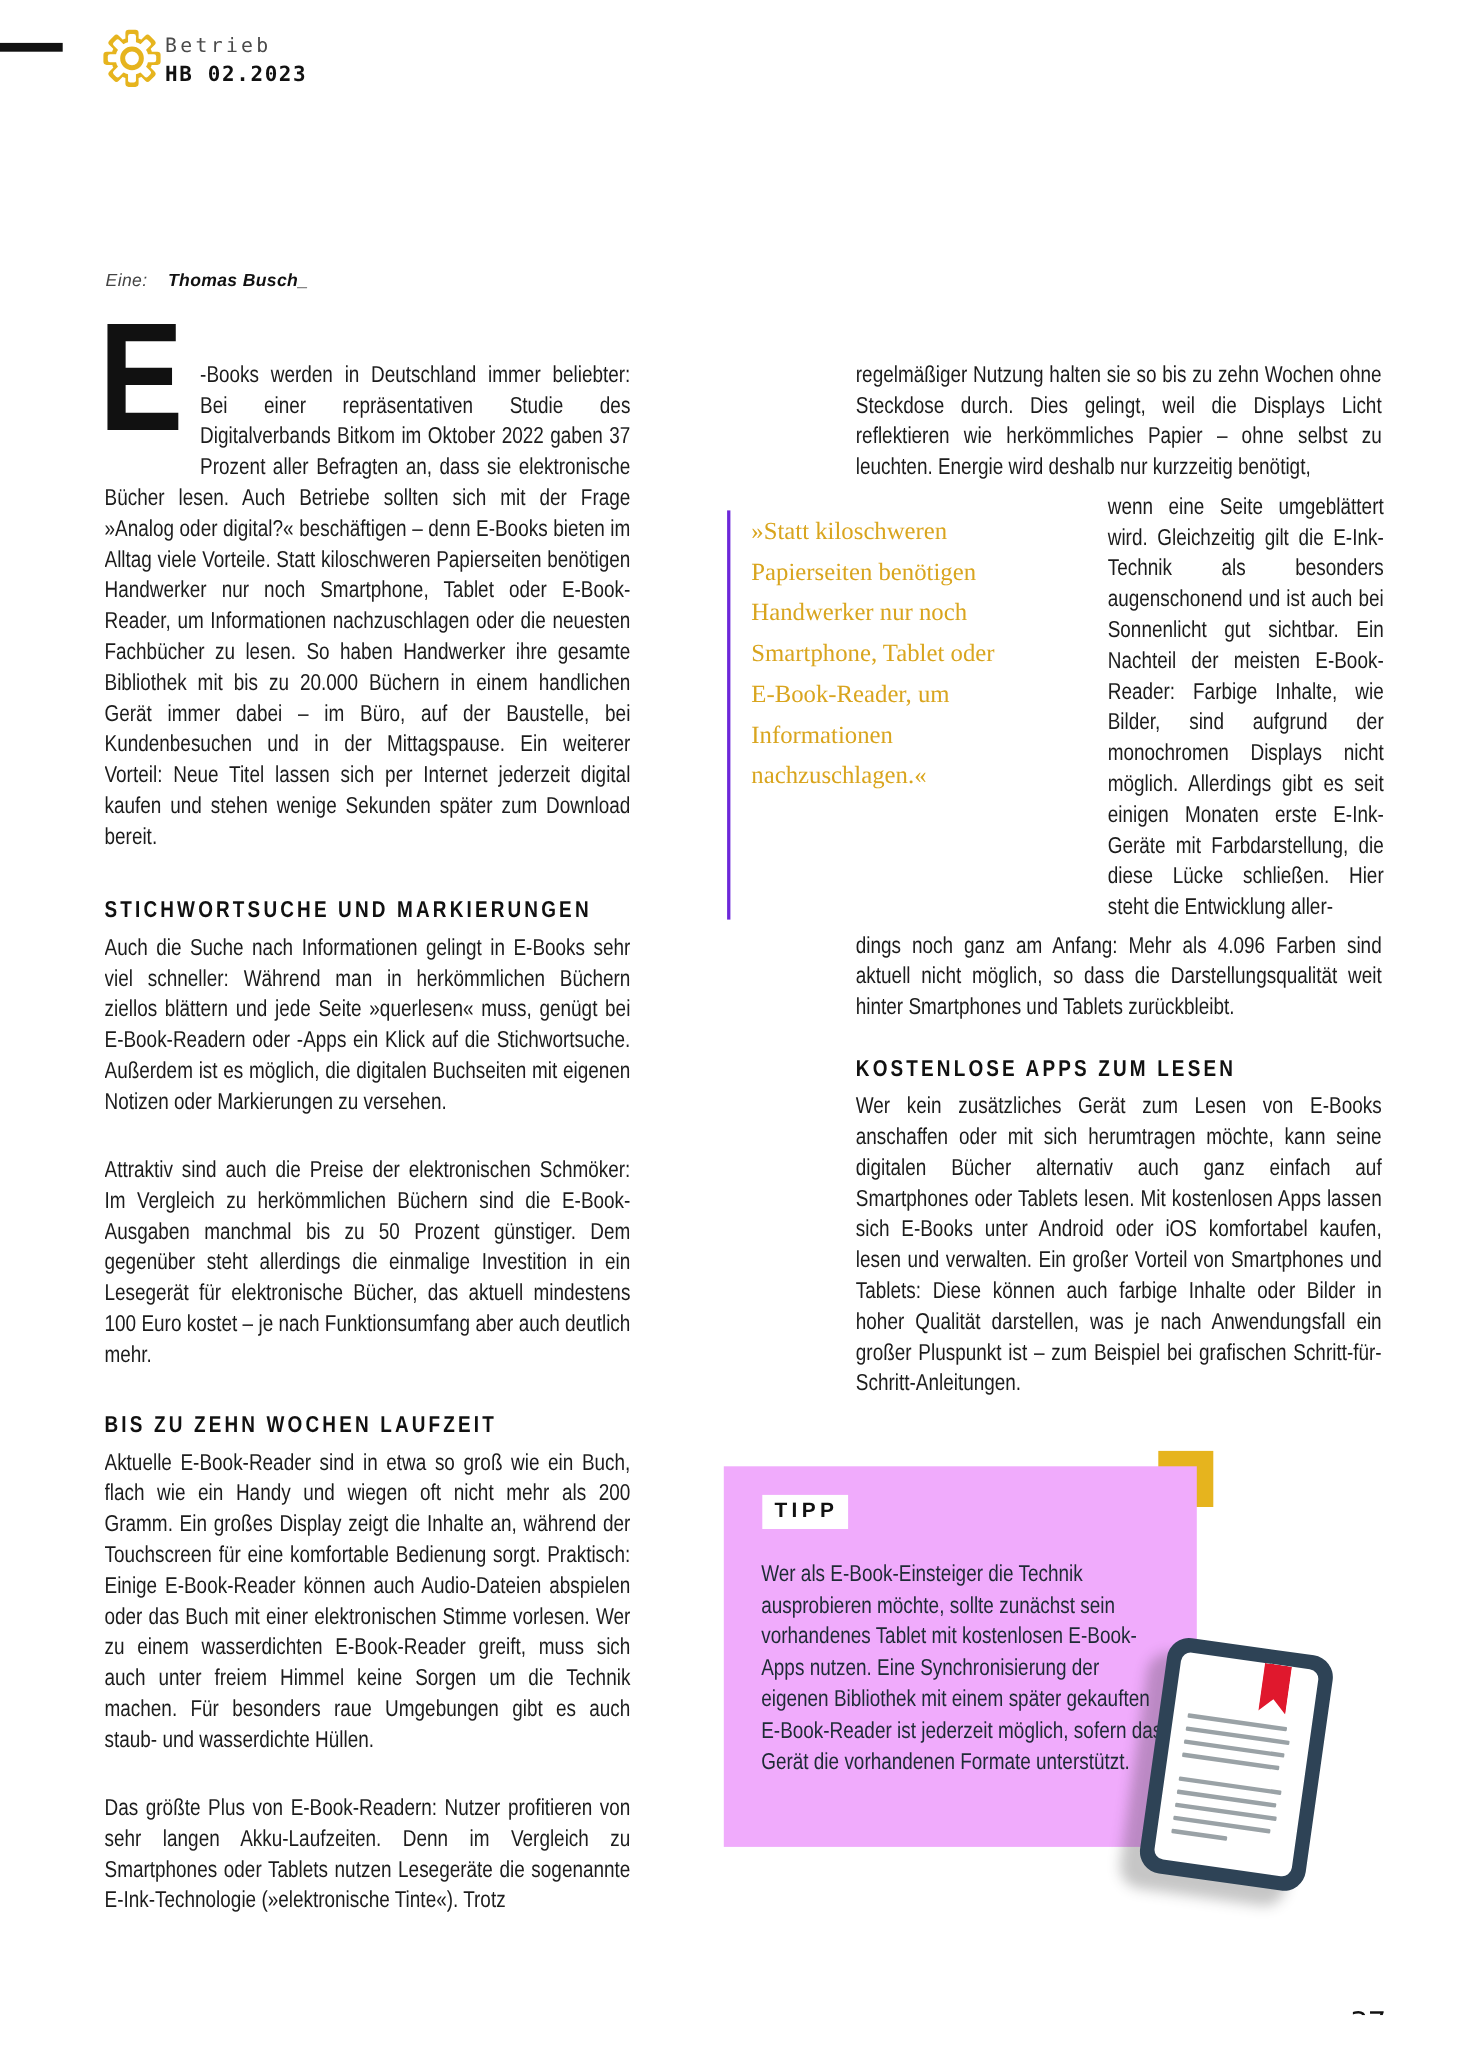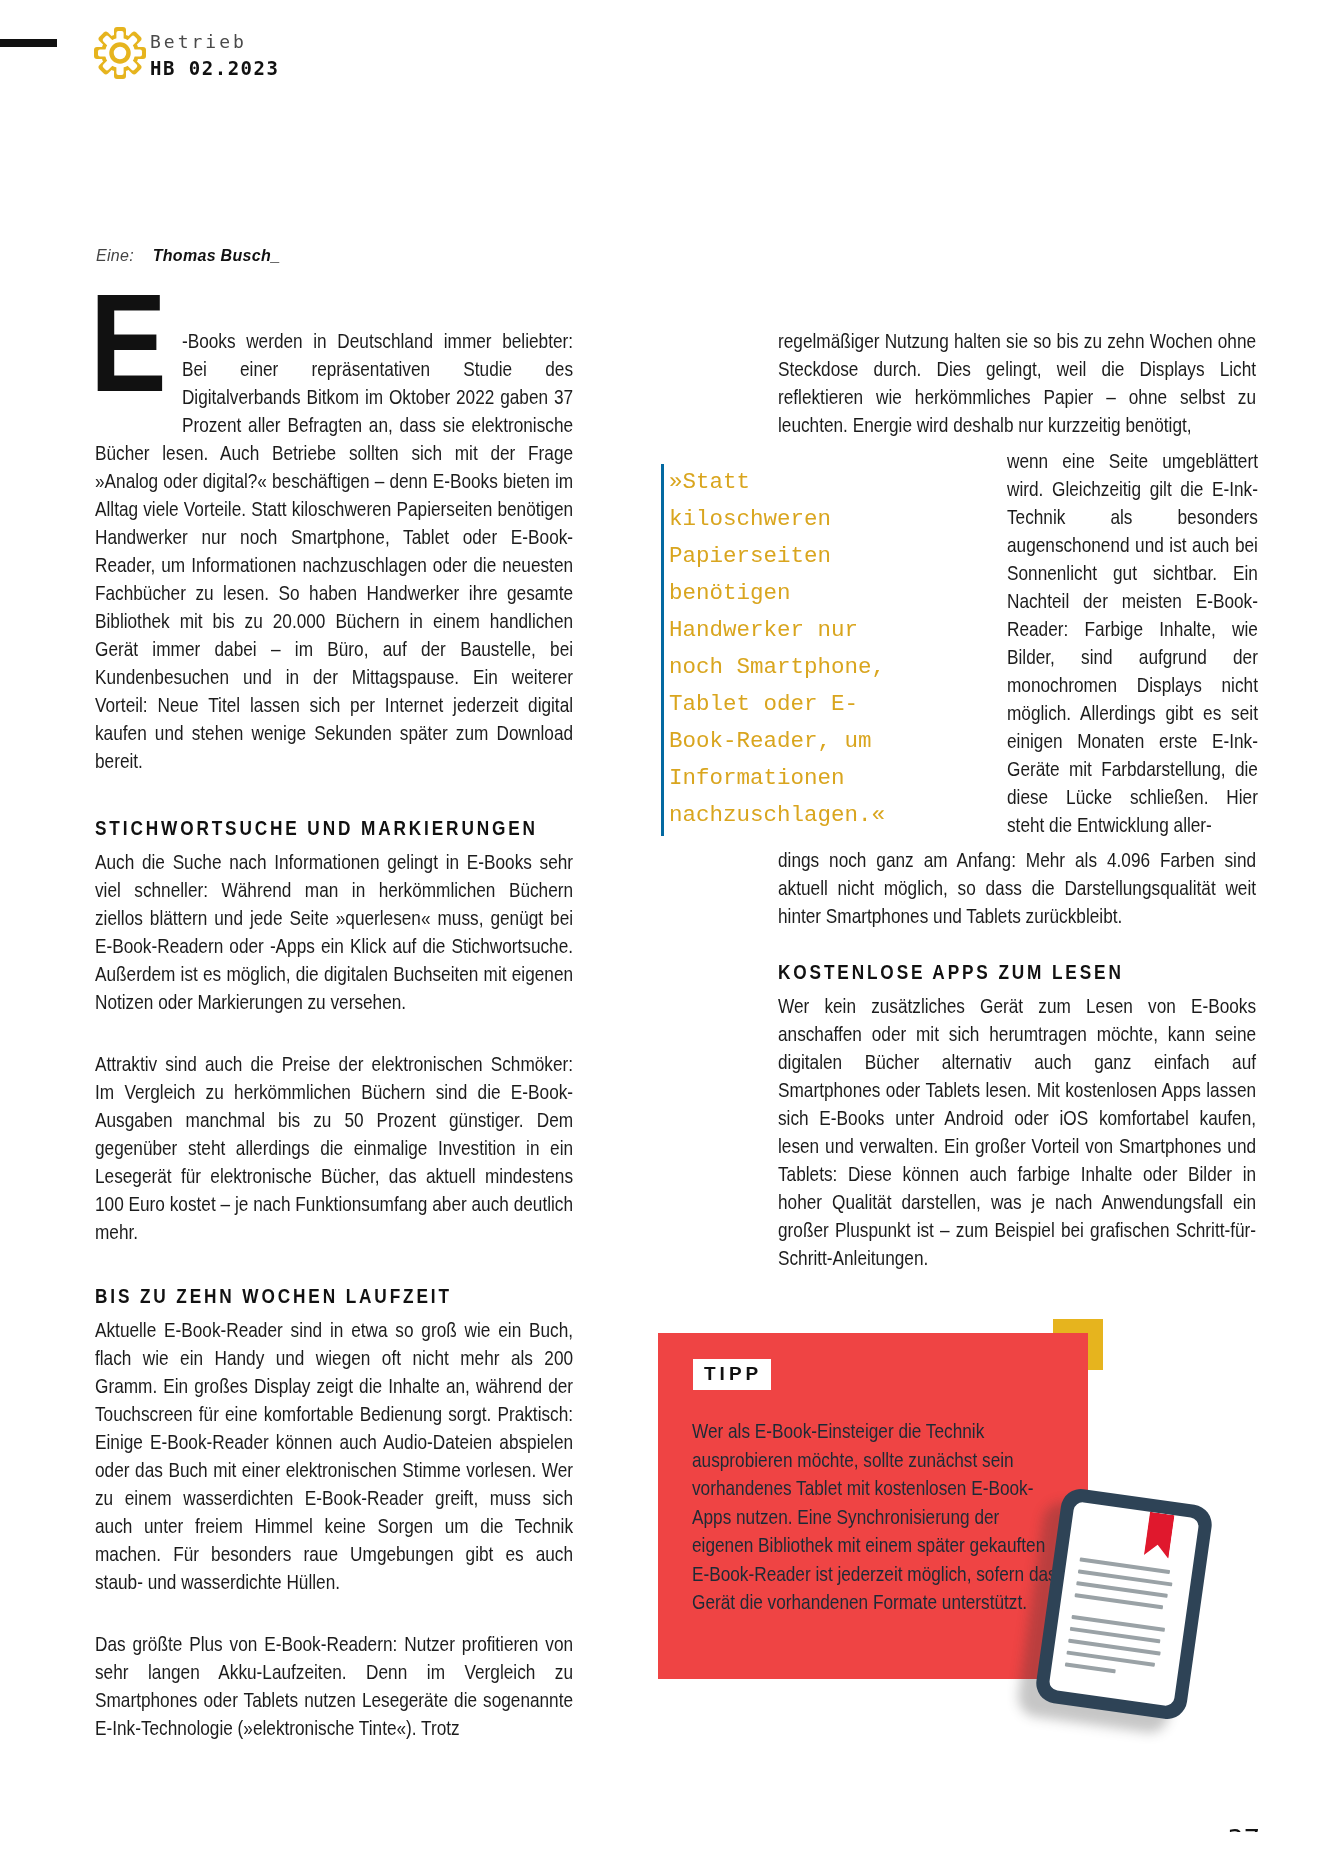--- a/index.html
+++ b/index.html
@@ -31,27 +31,27 @@
   .colR-narrow{position:absolute;left:1007px;top:447px;width:306px;}
   .colR-rest{position:absolute;left:778px;top:846px;width:583px;}
   .colR-rest h3.sec{margin-top:30px;}
 
   
   .dc-float{float:left;width:94px;height:86px;margin:0 12px 0 0;position:relative;}
   .dc-float .dc{position:absolute;left:-6px;top:-54px;font-size:140px;font-weight:700;line-height:1;color:#111;}
 
   
   .pullquote{position:absolute;left:661px;top:464px;width:240px;min-height:372px;
-             border-left:3px solid #0369a1;padding-left:5px;
-             font-family:Liberation Mono, monospace;font-size:22.5px;line-height:37px;
+             border-left:3px solid #6d28d9;padding-left:19px;
+             font-family:Liberation Serif, serif;font-size:22.5px;line-height:37px;
              color:#D9A51E;}
 
   
   .accent-square{position:absolute;left:1053px;top:1319px;width:50px;height:51px;background:#E6B41E;z-index:0;}
-  .tipbox{position:absolute;left:658px;top:1333px;width:430px;height:346px;background:#ef4444;z-index:1;}
+  .tipbox{position:absolute;left:658px;top:1333px;width:430px;height:346px;background:#f0abfc;z-index:1;}
   .tiplabel{position:absolute;left:35px;top:26px;background:#ffffff;color:#111;
             font-size:19px;font-weight:700;letter-spacing:4px;padding:4px 9px 5px 11px;}
   .tiptext{position:absolute;left:34px;top:84px;width:452px;font-size:21px;line-height:28.5px;
            color:#1d2a35;text-align:left;}
 
   
   .ereader{position:absolute;left:1048px;top:1496px;width:152px;height:216px;transform:rotate(8deg);z-index:2;}
   .ereader .bodyshape{position:absolute;inset:0;background:#2E4356;border-radius:20px;
             box-shadow:-16px 16px 12px rgba(50,50,50,0.28);}
   .ereader .screen{position:absolute;left:13px;top:13px;right:13px;bottom:13px;background:#ffffff;border-radius:9px;}

